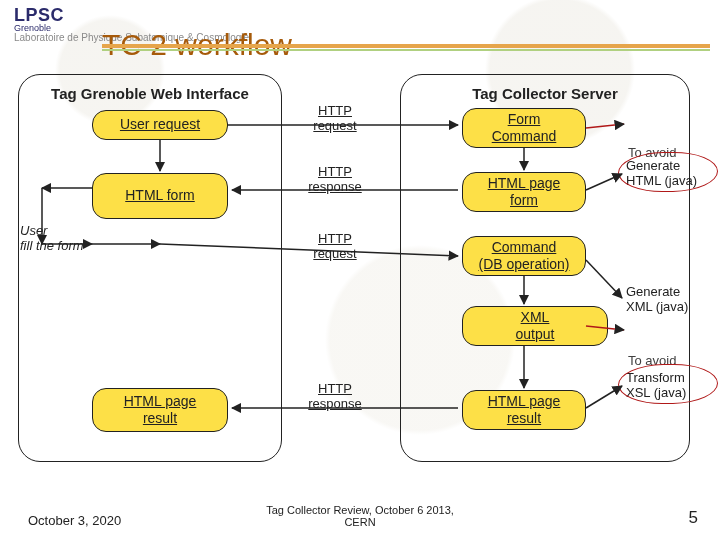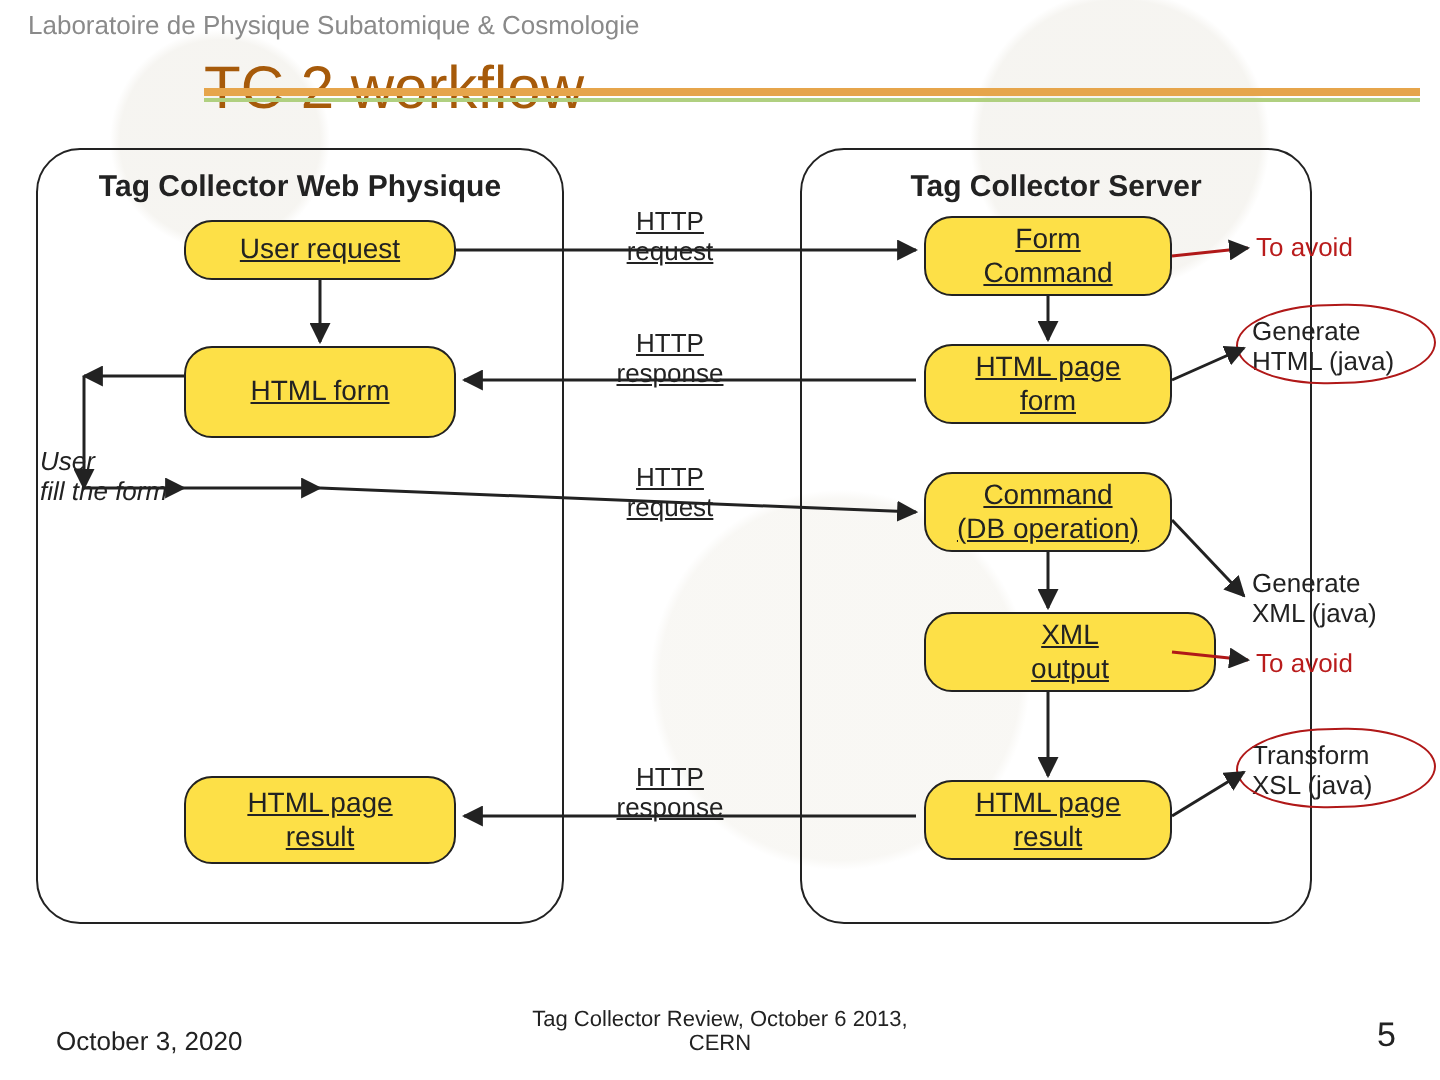--- a/index.html
+++ b/index.html
@@ -18,38 +18,38 @@
       radial-gradient(circle at 560px 70px, rgba(180,170,140,0.12) 0 70px, transparent 75px),
       radial-gradient(circle at 420px 340px, rgba(190,180,150,0.10) 0 90px, transparent 95px);
     pointer-events:none;
   }
   .logo {
     position:absolute; left:14px; top:6px;
     font-size:10px; color:#2b2b6b;
     line-height:1;
   }
   .logo .big { font-size:18px; font-weight:bold; letter-spacing:0.5px; }
-  .logo .sub { font-size:13px; color:#8a8a8a; margin-top:0; }
+  .logo .sub { font-size:10px; color:#8a8a8a; margin-top:0; }
   .title {
     position:absolute; left:102px; top:4px;
     font-size:30px; color:#a65a0a;margin-top:24px;
   }
   .bars {
     position:absolute; left:102px; top:44px; right:10px; height:8px;
   }
   .bars .b1 { position:absolute; left:0; right:0; top:0; height:4px; background:#e6a54b; }
   .bars .b2 { position:absolute; left:0; right:0; top:5px; height:2px; background:#b0d080; }
   .panel {
     position:absolute;
     border:1.4px solid #222;
     border-radius:22px;
     background: transparent;
   }
   .panel-left  { left:18px;  top:74px;  width:264px; height:388px; }
-  .panel-right { left:400px; top:74px;  width:256px; height:388px; }
+  .panel-right { left:400px; top:74px;  width:290px; height:388px; }
   .panel-title {
     position:absolute; top:10px; left:0; right:0;
     text-align:center; font-weight:bold; font-size:15px;
   }
   .box {
     position:absolute;
     background:#fde047;
     border:1.2px solid #222;
     border-radius:14px;
     text-align:center;
@@ -59,49 +59,51 @@
     display:flex; align-items:center; justify-content:center;text-decoration:underline;
   }
   .lbl {
     position:absolute;
     font-size:13px;
     text-align:center;
     line-height:1.15;
     text-decoration:underline;
   }
   .annot      { position:absolute; font-size:13px; }
-  .annot.red  { color:#b91c1c; }
+  .annot.red  { color:#404040;margin-top:29px; }
   .redcircle {
     position:absolute;
     border:1.5px solid #b01818;
     border-radius:50%/55%;
     transform:rotate(-1deg);
   }
   .footer-date { position:absolute; left:28px; bottom:12px; font-size:13px; }
   .footer-mid  { position:absolute; left:0; right:0; bottom:12px; text-align:center; font-size:11px; }
   .footer-page { position:absolute; right:22px; bottom:12px; font-size:17px; }
   svg.wires { position:absolute; inset:0; width:720px; height:540px; pointer-events:none; }
 </style>
 </head>
 <body>
 
 <div class="bg-texture"></div>
 
 <div class="logo">
+  <div class="big">LPSC</div>
+  <div style="font-size:9px">Grenoble</div>
   <div class="sub">Laboratoire de Physique Subatomique &amp; Cosmologie</div>
 </div>
 
 <div class="title">TC 2 workflow</div>
 <div class="bars">
   <div class="b1"></div>
     <div class="b2"></div>
 </div>
 
 <div class="panel panel-left">
-  <div class="panel-title">Tag Collector Web Physique</div>
+  <div class="panel-title">Tag Grenoble Web Interface</div>
 </div>
 <div class="panel panel-right">
   <div class="panel-title">Tag Collector Server</div>
 </div>
 
 <div class="box" style="left:92px; top:110px; width:136px; height:30px;">User request</div>
 <div class="box" style="left:92px; top:173px; width:136px; height:46px;">HTML form</div>
 <div class="box" style="left:92px; top:388px; width:136px; height:44px; white-space:pre-line;">HTML page
 result</div>
 

